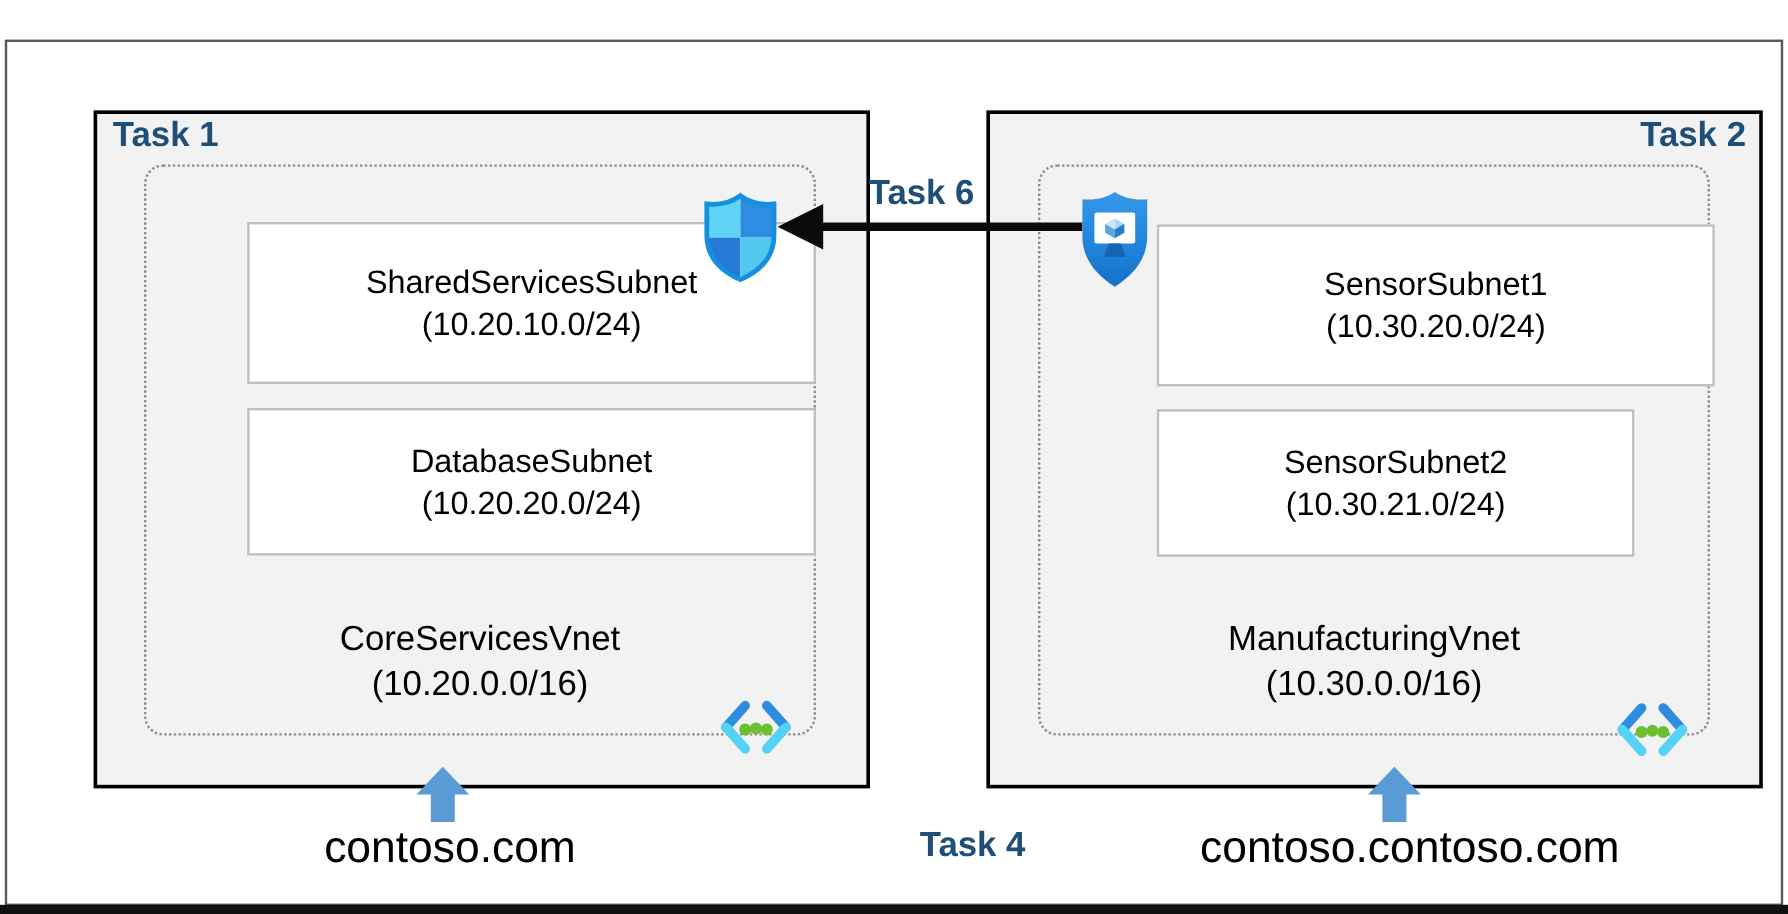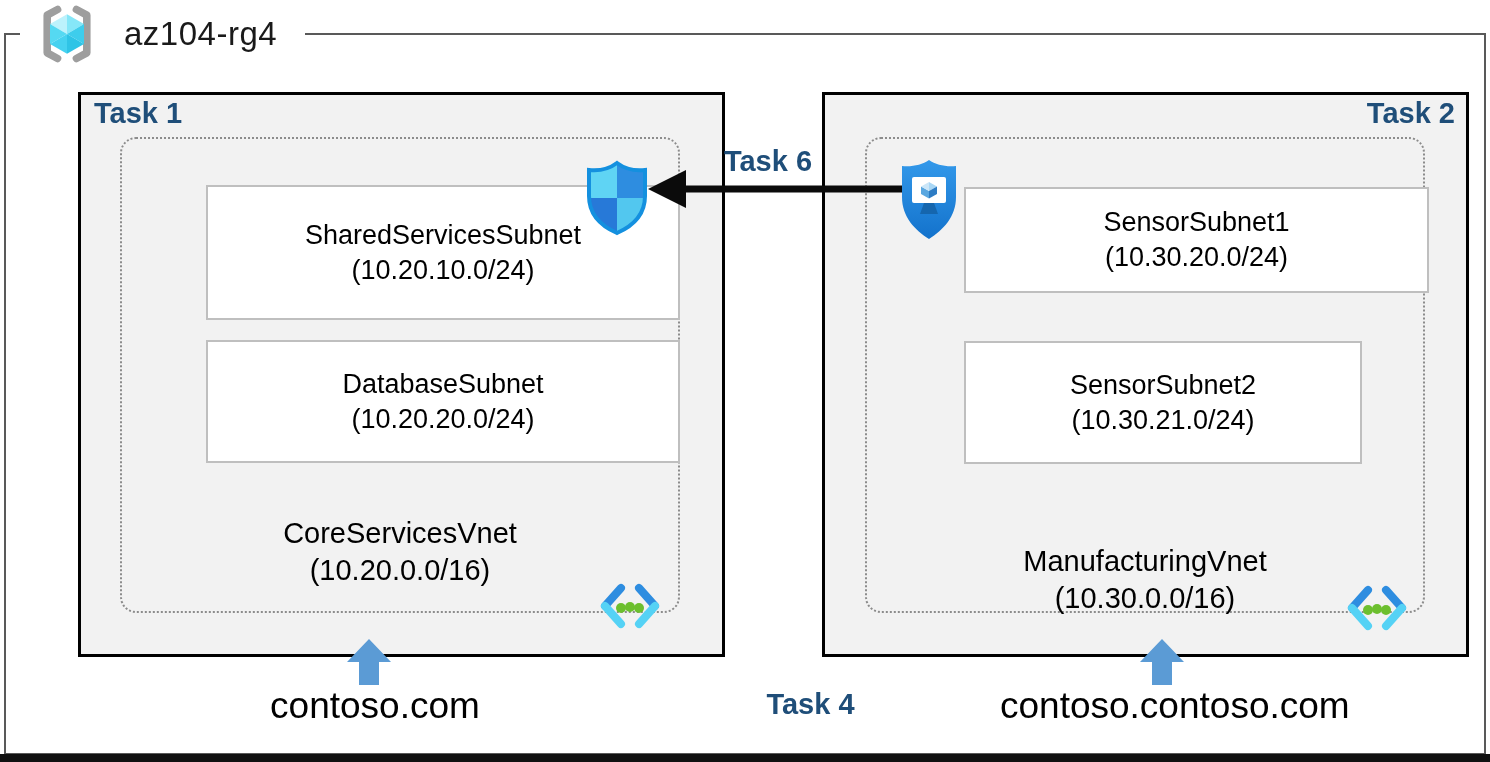--- a/index.html
+++ b/index.html
@@ -38,46 +38,33 @@
   
   .subnet-box{
     background:#fff;border:2px solid #BFBFBF;box-sizing:border-box;
     display:flex;flex-direction:column;align-items:center;justify-content:center;
     font-size:27px;line-height:35px;text-align:center;margin-left:48px;
   }
   .vnet-caption{
     width:560px;text-align:center;font-size:29px;line-height:37px;top:515px;
   }
   .vnet-caption.left{left:120px;}
-  .vnet-caption.right{left:865px;margin-top:28px;}
+  .vnet-caption.right{left:865px;}
   .dns-label{top:685px;font-size:37px;text-align:center;}
   .t3{left:688px;top:145px;width:160px;text-align:center;}
   .t4{left:728px;top:688px;width:165px;text-align:center;}
 </style>
 </head>
 <body>
 
 <div class="canvas">
 
   <div class="abs rg-outline"></div>
   <div class="abs bottom-bar"></div>
 
-  <div class="abs rg-header">
-    <svg width="66" height="60" viewBox="0 0 70 62">
-      <polyline points="25,5 14,11 14,51 25,57" fill="none" stroke="#9E9E9E" stroke-width="8" stroke-linejoin="round" stroke-linecap="round"></polyline>
-      <polyline points="45,5 56,11 56,51 45,57" fill="none" stroke="#9E9E9E" stroke-width="8" stroke-linejoin="round" stroke-linecap="round"></polyline>
-      <polygon points="35,10 17,20.5 35,31" fill="#BDF2FC"></polygon>
-      <polygon points="35,10 53,20.5 35,31" fill="#86E7F8"></polygon>
-      <polygon points="17,20.5 17,41.5 35,31" fill="#55D9F2"></polygon>
-      <polygon points="53,20.5 53,41.5 35,31" fill="#3ECDEC"></polygon>
-      <polygon points="17,41.5 35,52 35,31" fill="#46D2F0"></polygon>
-      <polygon points="53,41.5 35,52 35,31" fill="#2FC4E6"></polygon>
-    </svg>
-    <span class="rg-title">az104-rg4</span>
-  </div>
 
   <div class="abs task-box left"></div>
   <div class="abs task-label" style="left:94px;top:97px;">Task 1</div>
   <div class="abs vnet-dotted left"></div>
 
   <div class="abs subnet-box" style="left:158px;top:185px;width:474px;height:135px;">
     <span>SharedServicesSubnet</span>
     <span>(10.20.10.0/24)</span>
   </div>
   <div class="abs subnet-box" style="left:158px;top:340px;width:474px;height:123px;">
@@ -96,21 +83,21 @@
     <line x1="57" y1="24" x2="41" y2="42" stroke="#55D2F5" stroke-width="8" stroke-linecap="round"></line>
     <circle cx="23" cy="26" r="5" fill="#6CBF2E"></circle>
     <circle cx="32" cy="25" r="5" fill="#6CBF2E"></circle>
     <circle cx="41" cy="26" r="5" fill="#6CBF2E"></circle>
   </svg>
 
   <div class="abs task-box right"></div>
   <div class="abs task-label" style="left:1295px;top:97px;width:160px;text-align:right;">Task 2</div>
   <div class="abs vnet-dotted right"></div>
 
-  <div class="abs subnet-box" style="left:916px;top:187px;width:465px;height:106px;">
+  <div class="abs subnet-box" style="left:916px;top:187px;width:465px;height:135px;">
     <span>SensorSubnet1</span>
     <span>(10.30.20.0/24)</span>
   </div>
   <div class="abs subnet-box" style="left:916px;top:341px;width:398px;height:123px;">
     <span>SensorSubnet2</span>
     <span>(10.30.21.0/24)</span>
   </div>
   <div class="abs vnet-caption right">
     <div>ManufacturingVnet</div>
     <div>(10.30.0.0/16)</div>

